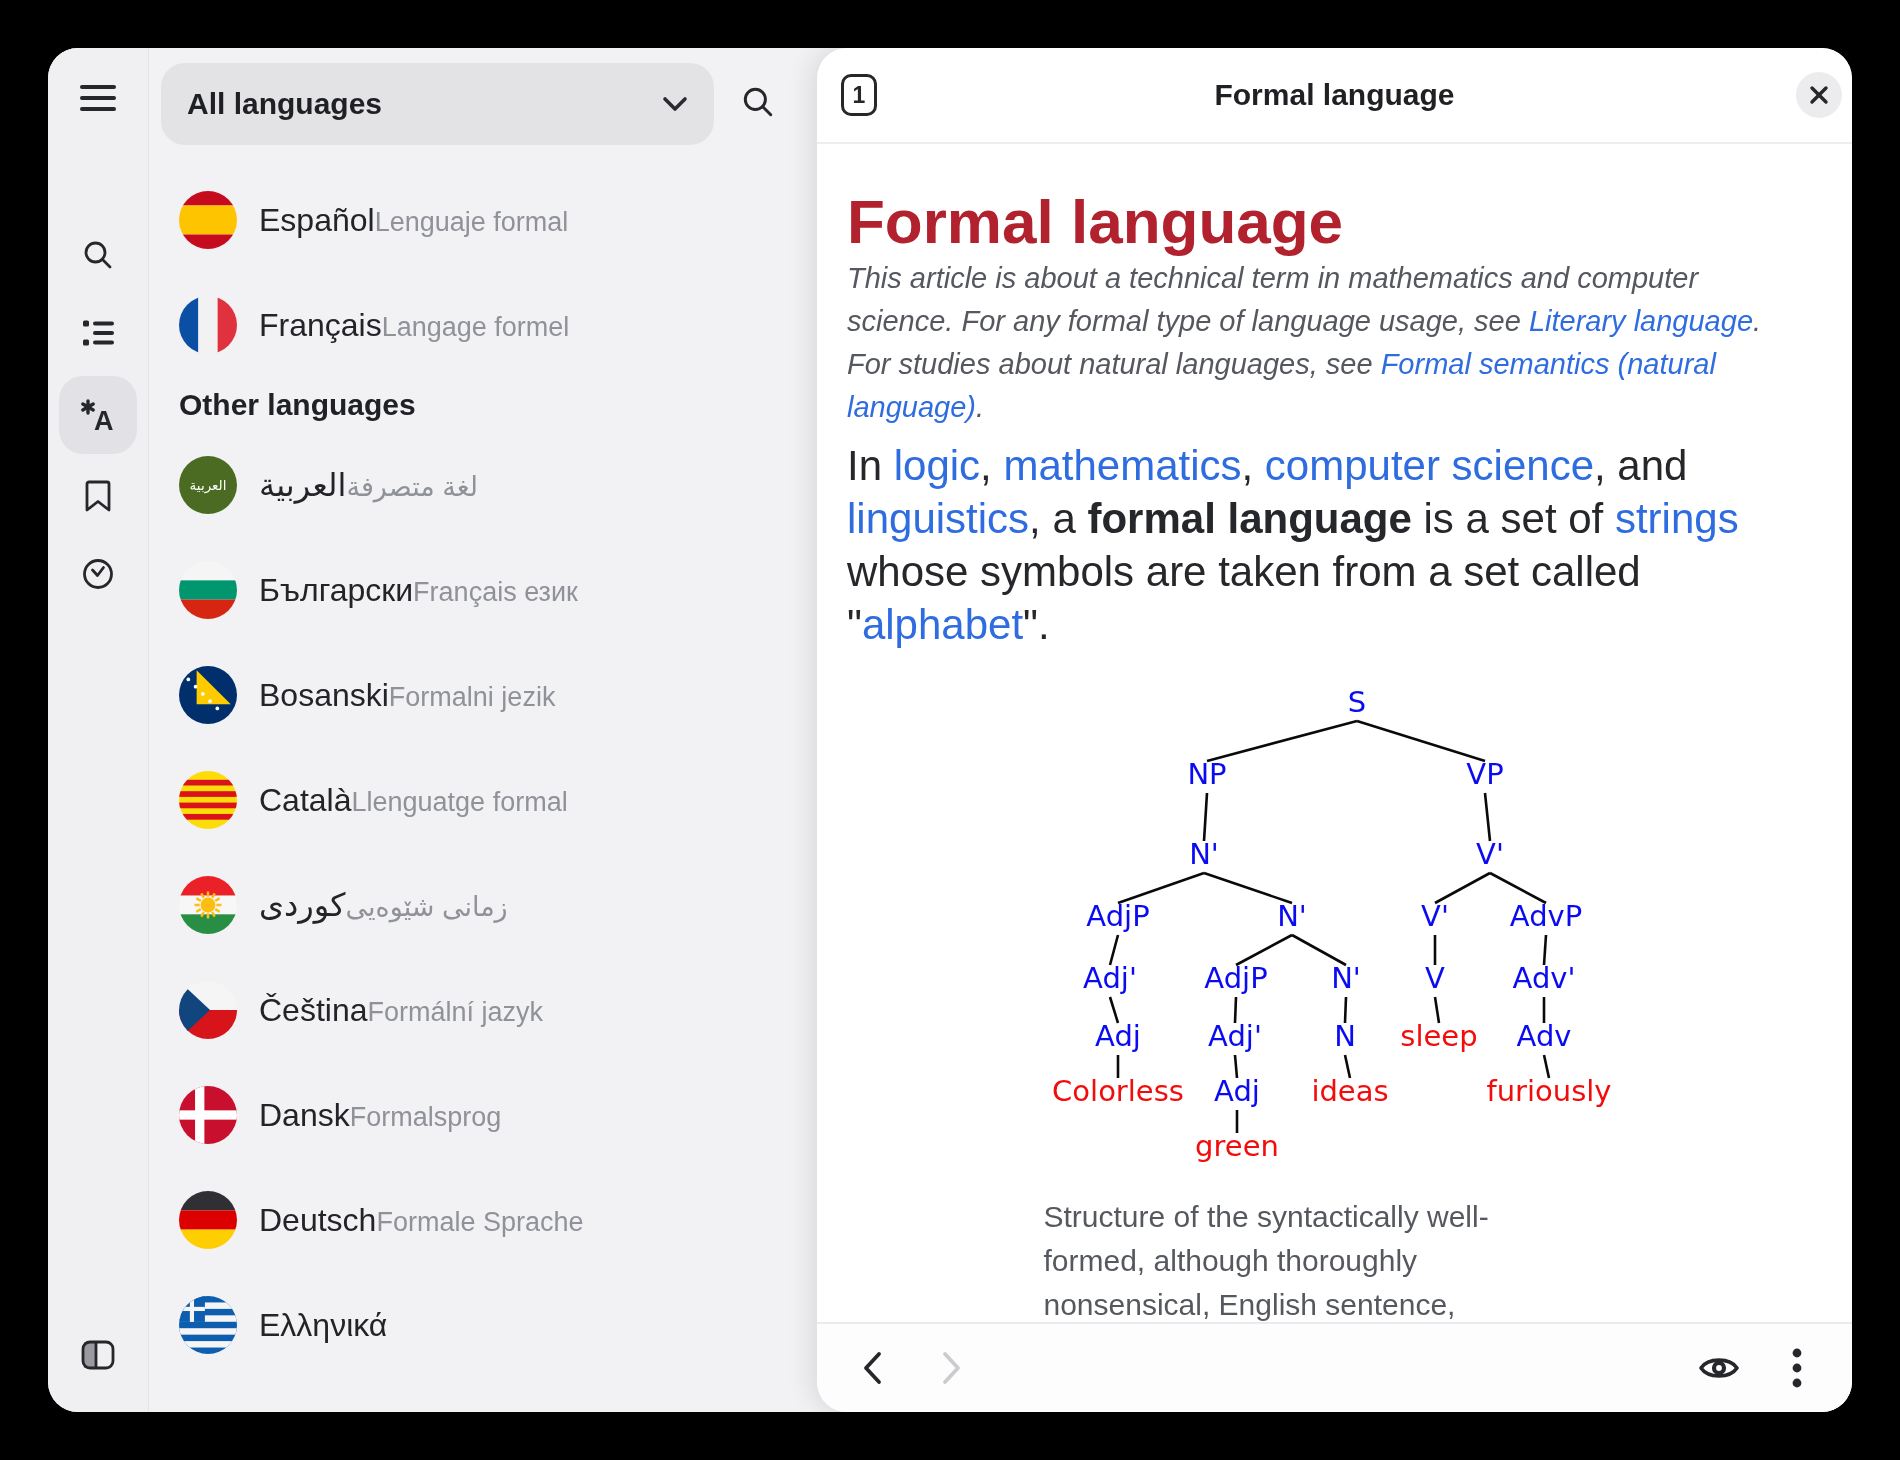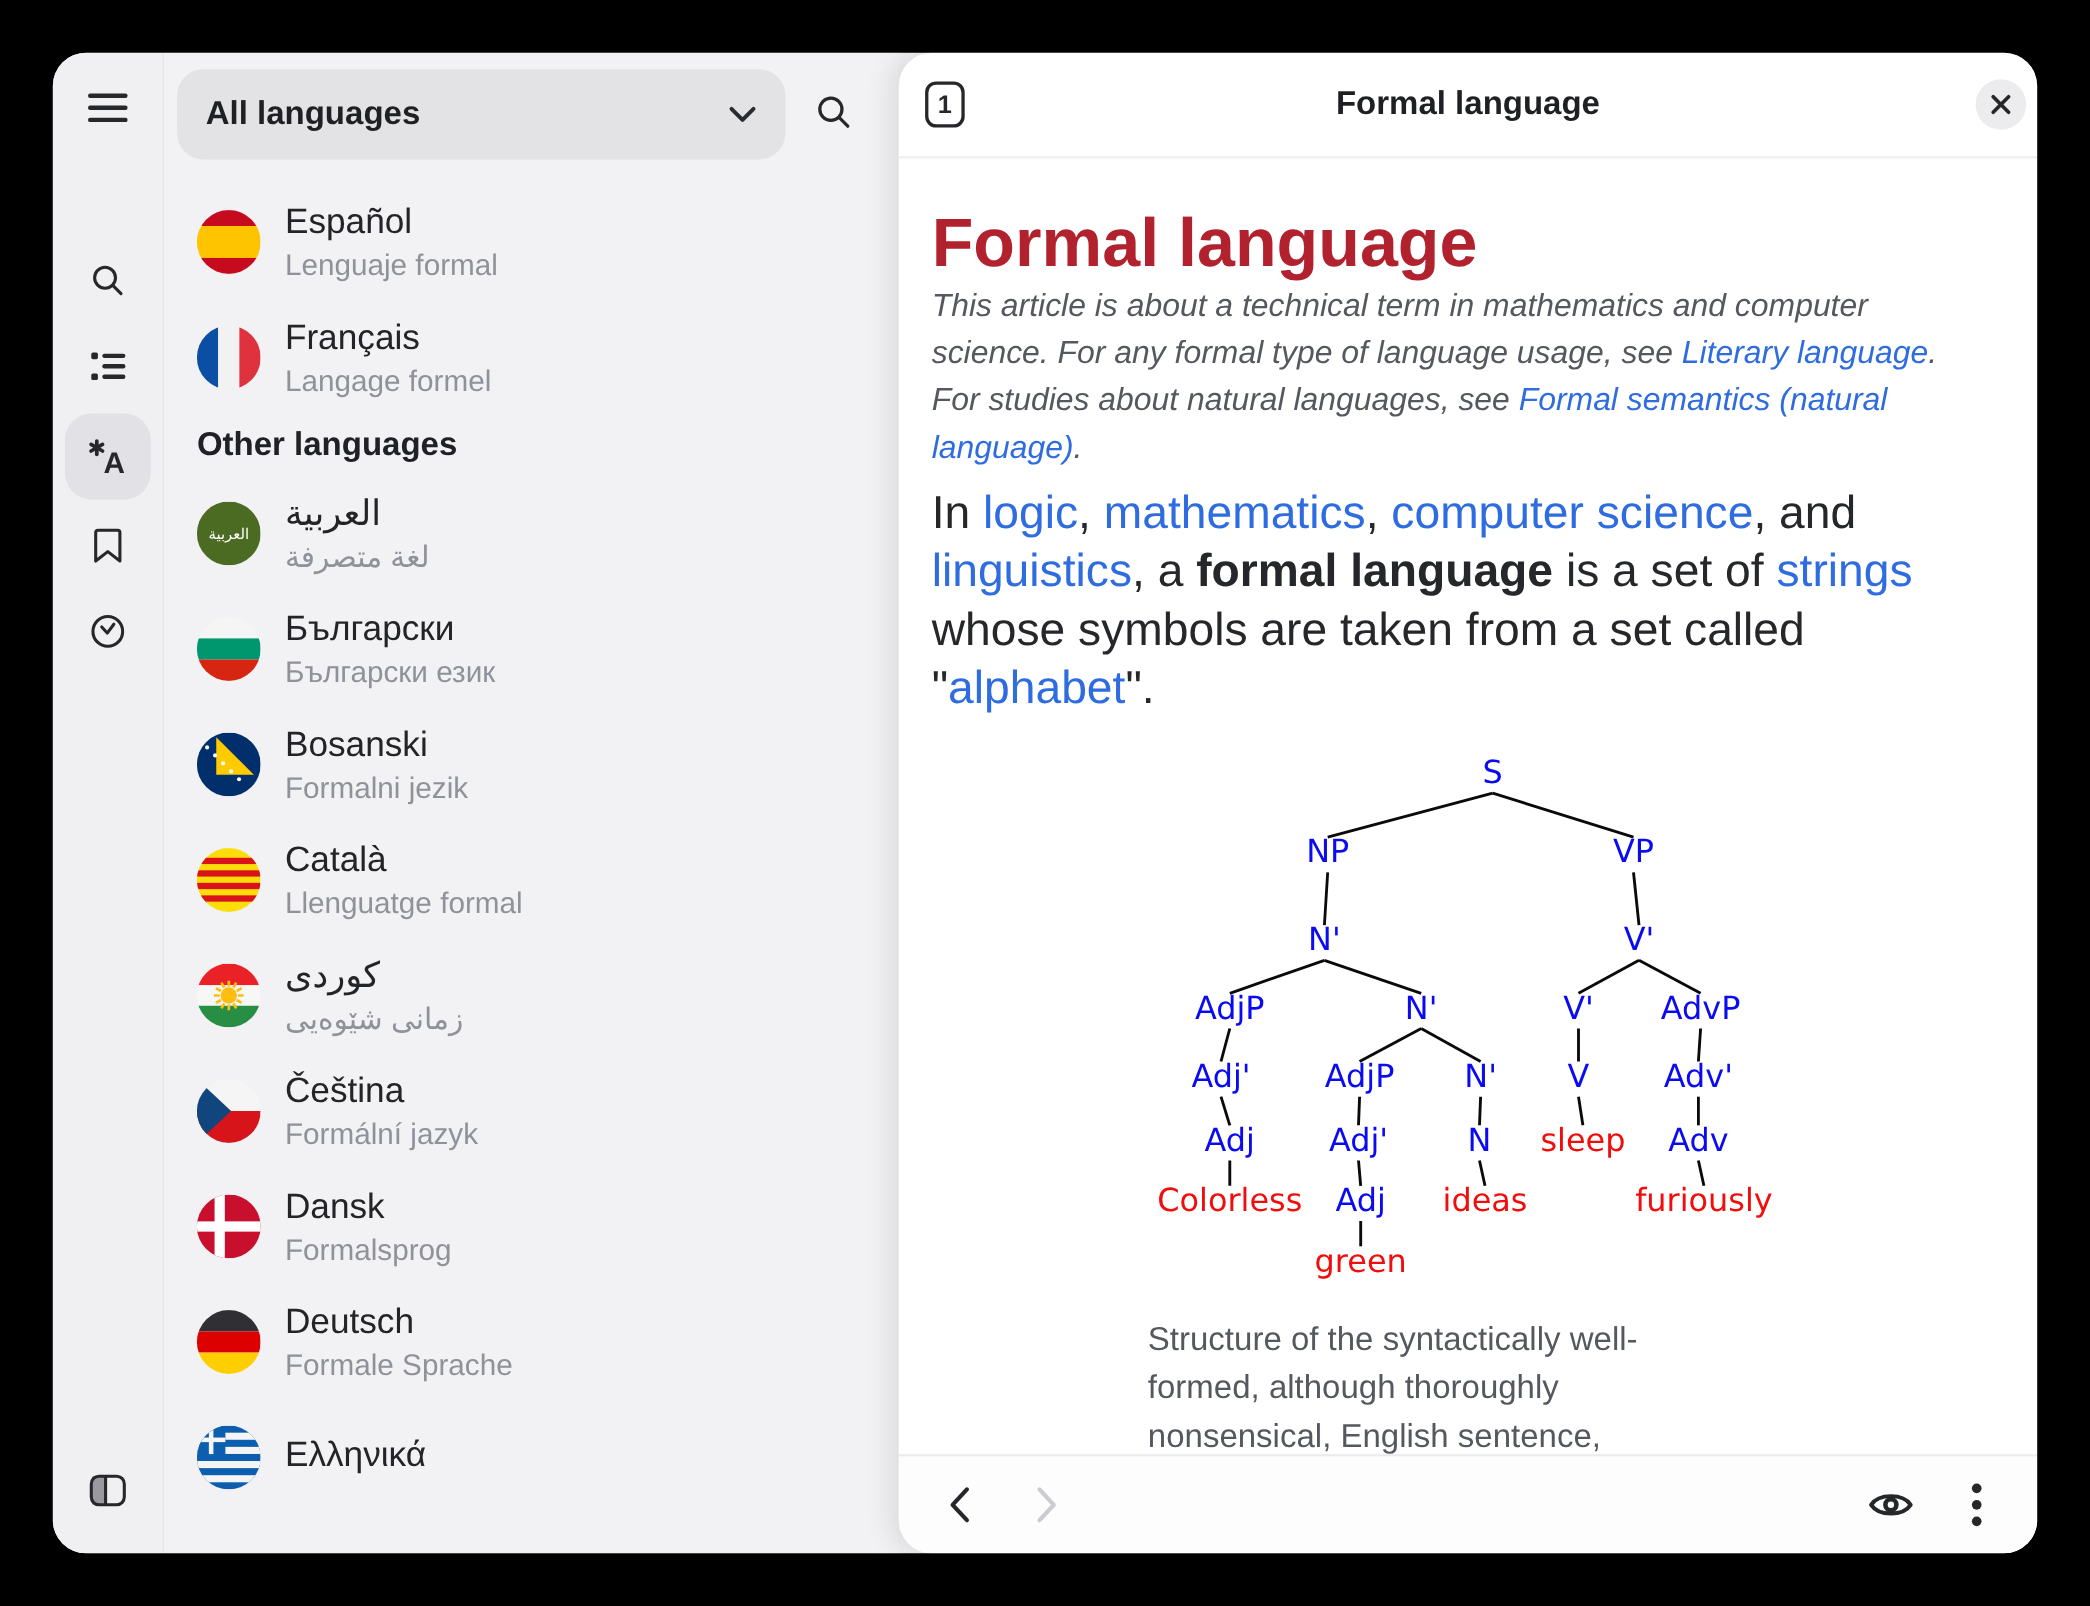--- a/index.html
+++ b/index.html
@@ -17,21 +17,21 @@
   
   .panel{flex:1 1 auto;background:#f2f1f3;position:relative;overflow:hidden;}
   .panel-top{display:flex;align-items:center;padding:15px 0 0 12px;}
   .pill{width:553px;height:82px;background:#e3e2e5;border-radius:24px;display:flex;
     align-items:center;padding:0 26px;box-sizing:border-box;cursor:pointer;}
   .pill-label{font-size:30px;font-weight:700;color:#1f2023;flex:1;}
   .panel-search{margin-left:26px;cursor:pointer;}
   .lang-list{padding-top:22px;}
   .lang-item{height:105px;display:flex;align-items:center;cursor:pointer;}
   .flag{width:58px;height:58px;margin-left:30px;flex:0 0 58px;}
-  .lang-text{margin-left:22px;display:flex;flex-direction:column;}
+  .lang-text{margin-left:22px;display:flex;flex-direction:row;}
   .lang-title{font-size:32px;line-height:38px;color:#232428;
     font-family:"Liberation Sans","DejaVu Sans",sans-serif;}
   .lang-sub{font-size:27px;line-height:32px;color:#8f9299;margin-top:5px;
     font-family:"Liberation Sans","DejaVu Sans",sans-serif;}
   .lang-header{height:55px;display:flex;align-items:center;padding-left:30px;
     font-size:30px;font-weight:700;color:#202126;}
   
   .card{flex:0 0 1035px;width:1035px;background:#fff;border-radius:30px;position:relative;
     box-shadow:-8px 0 24px rgba(0,0,0,.09);overflow:hidden;}
   .card-header{height:94px;border-bottom:2px solid #eeedf0;display:flex;align-items:center;
@@ -205,21 +205,21 @@
               </clipPath>
             </defs>
             <g clip-path="url(#fc5)">
               <rect x="0" y="0" width="56" height="18.7" fill="#F5F5F5"></rect>
               <rect x="0" y="18.7" width="56" height="18.6" fill="#00966E"></rect>
               <rect x="0" y="37.3" width="56" height="18.7" fill="#D62612"></rect>
             </g>
           </svg>
     <div class="lang-text">
       <span class="lang-title">Български</span>
-      <span class="lang-sub">Български език</span>
+      <span class="lang-sub">Français език</span>
     </div>
   </div>
 
   <div class="lang-item">
     <svg class="flag" viewBox="0 0 56 56">
             <defs>
               <clipPath id="fc6">
                 <circle cx="28" cy="28" r="28"></circle>
               </clipPath>
             </defs>

